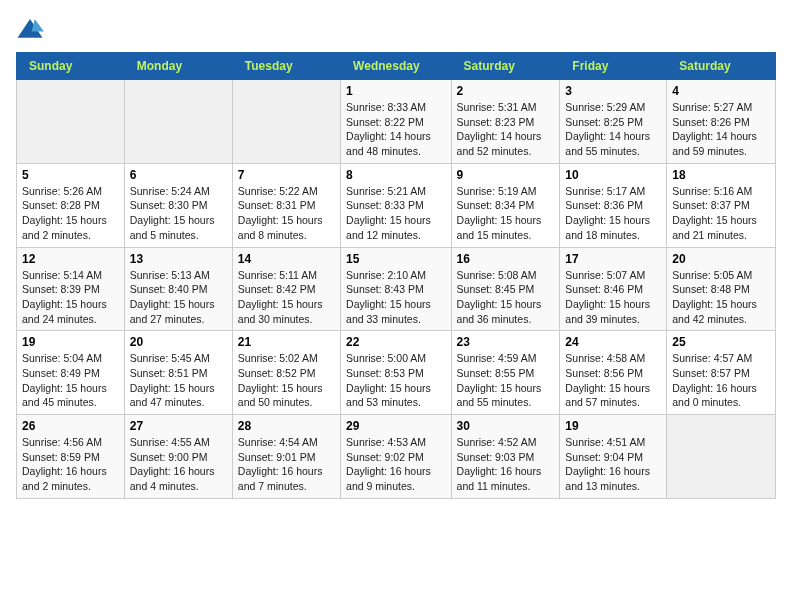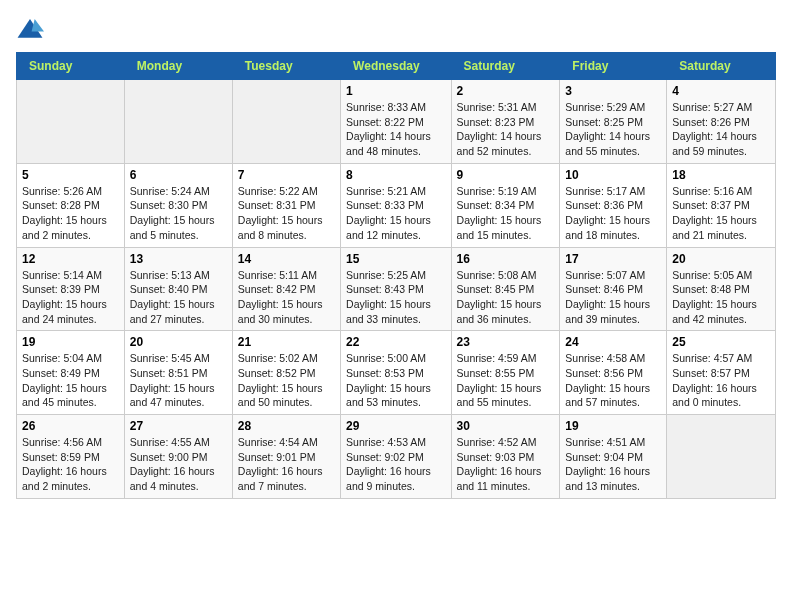--- a/index.html
+++ b/index.html
@@ -213,21 +213,21 @@
           <div class="cell-text">Daylight: 15 hours and 27 minutes.</div>
         </td>
         <td>
           <span class="day-num">14</span>
           <div class="cell-text">Sunrise: 5:11 AM</div>
           <div class="cell-text">Sunset: 8:42 PM</div>
           <div class="cell-text">Daylight: 15 hours and 30 minutes.</div>
         </td>
         <td>
           <span class="day-num">15</span>
-          <div class="cell-text">Sunrise: 5:25 AM</div>
+          <div class="cell-text">Sunrise: 2:10 AM</div>
           <div class="cell-text">Sunset: 8:43 PM</div>
           <div class="cell-text">Daylight: 15 hours and 33 minutes.</div>
         </td>
         <td>
           <span class="day-num">16</span>
           <div class="cell-text">Sunrise: 5:08 AM</div>
           <div class="cell-text">Sunset: 8:45 PM</div>
           <div class="cell-text">Daylight: 15 hours and 36 minutes.</div>
         </td>
         <td>

